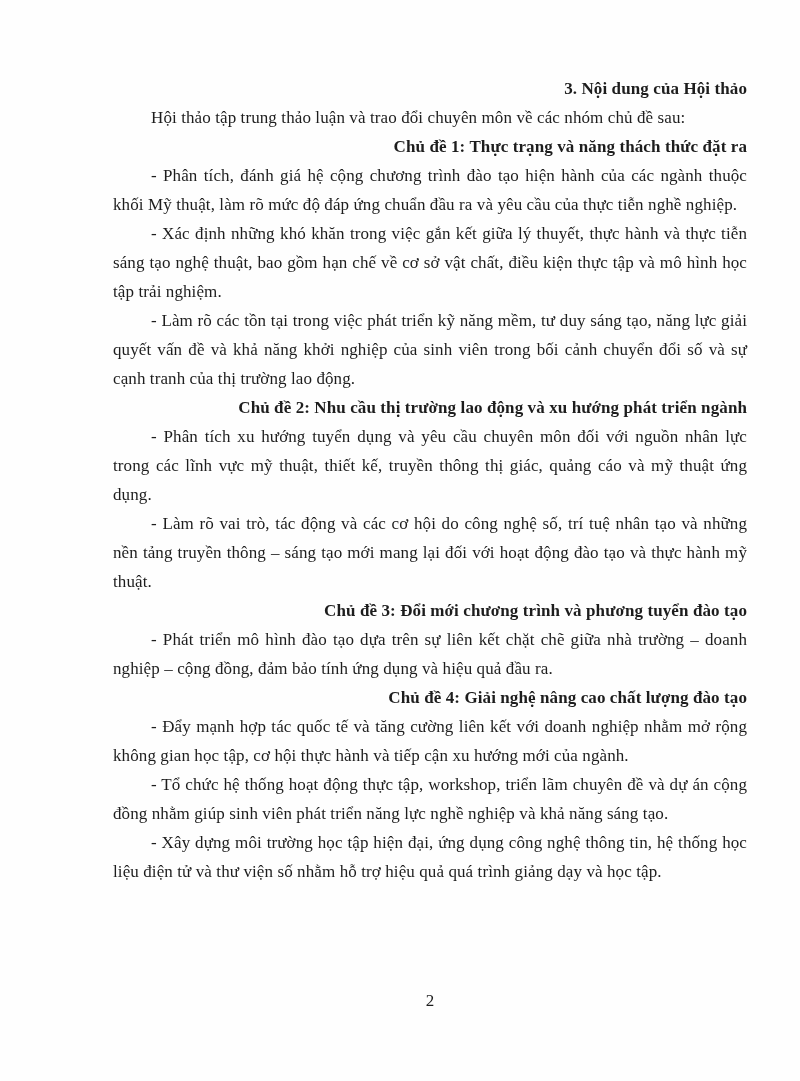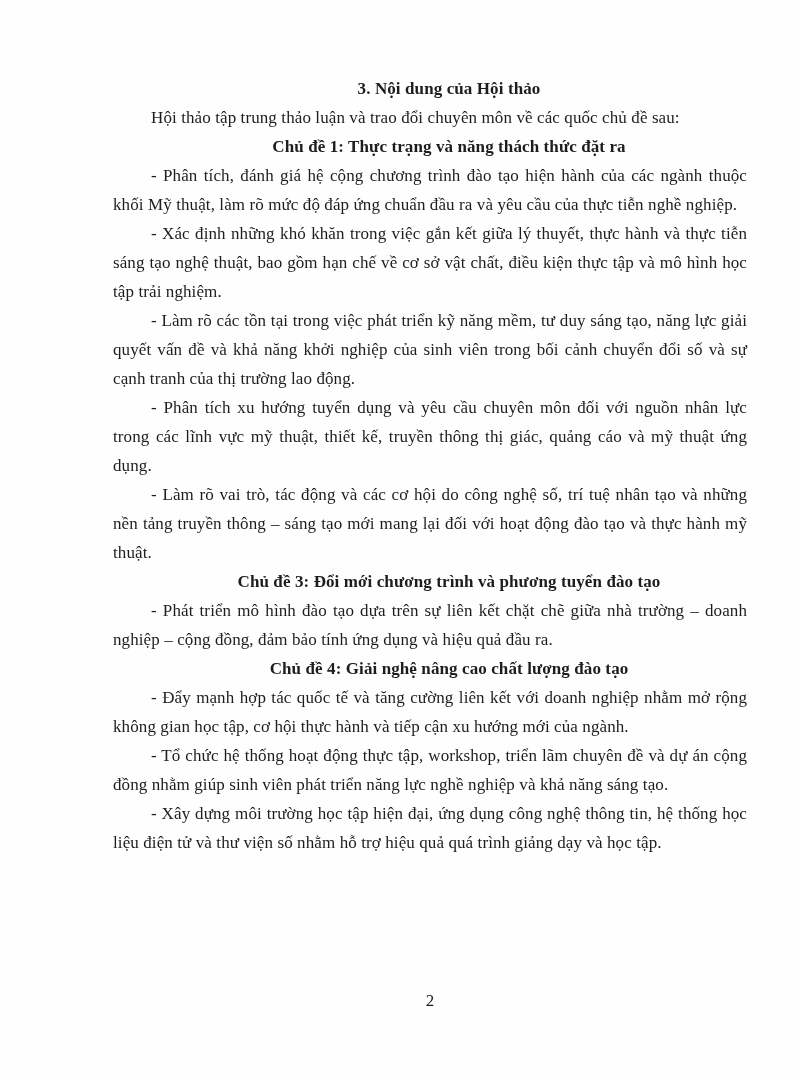--- a/index.html
+++ b/index.html
@@ -26,44 +26,45 @@
   .content p {
     margin: 0;
     font-size: 17px;
     line-height: 29px;
     text-indent: 38px;
     text-align: justify;
     letter-spacing: 0.1px;
   }
   .content p.heading {
     font-weight: bold;
-    text-align: center;
+    text-align: right;
   }
   .page-number {
     position: absolute;
     top: 986px;
     left: 113px;
     width: 634px;
     text-align: center;
     font-size: 17px;
     line-height: 29px;
     color: #1d1d1d;
   }
 </style>
 </head>
 <body>
 
 <div class="page">
   <div class="content">
     <p class="heading">3. Nội dung của Hội thảo</p>
-    <p>Hội thảo tập trung thảo luận và trao đổi chuyên môn về các quốc chủ đề sau:</p>
+    <p>Hội thảo tập trung thảo luận và trao đổi chuyên môn về các nhóm chủ đề sau:</p>
     <p class="heading">Chủ đề 1: Thực trạng và năng thách thức đặt ra</p>
     <p>- Phân tích, đánh giá hệ cộng chương trình đào tạo hiện hành của các ngành thuộc khối Mỹ thuật, làm rõ mức độ đáp ứng chuẩn đầu ra và yêu cầu của thực tiễn nghề nghiệp.</p>
     <p>- Xác định những khó khăn trong việc gắn kết giữa lý thuyết, thực hành và thực tiễn sáng tạo nghệ thuật, bao gồm hạn chế về cơ sở vật chất, điều kiện thực tập và mô hình học tập trải nghiệm.</p>
     <p>- Làm rõ các tồn tại trong việc phát triển kỹ năng mềm, tư duy sáng tạo, năng lực giải quyết vấn đề và khả năng khởi nghiệp của sinh viên trong bối cảnh chuyển đổi số và sự cạnh tranh của thị trường lao động.</p>
+    <p class="heading">Chủ đề 2: Nhu cầu thị trường lao động và xu hướng phát triển ngành</p>
     <p>- Phân tích xu hướng tuyển dụng và yêu cầu chuyên môn đối với nguồn nhân lực trong các lĩnh vực mỹ thuật, thiết kế, truyền thông thị giác, quảng cáo và mỹ thuật ứng dụng.</p>
     <p>- Làm rõ vai trò, tác động và các cơ hội do công nghệ số, trí tuệ nhân tạo và những nền tảng truyền thông – sáng tạo mới mang lại đối với hoạt động đào tạo và thực hành mỹ thuật.</p>
     <p class="heading">Chủ đề 3: Đổi mới chương trình và phương tuyển đào tạo</p>
     <p>- Phát triển mô hình đào tạo dựa trên sự liên kết chặt chẽ giữa nhà trường – doanh nghiệp – cộng đồng, đảm bảo tính ứng dụng và hiệu quả đầu ra.</p>
     <p class="heading">Chủ đề 4: Giải nghệ nâng cao chất lượng đào tạo</p>
     <p>- Đẩy mạnh hợp tác quốc tế và tăng cường liên kết với doanh nghiệp nhằm mở rộng không gian học tập, cơ hội thực hành và tiếp cận xu hướng mới của ngành.</p>
     <p>- Tổ chức hệ thống hoạt động thực tập, workshop, triển lãm chuyên đề và dự án cộng đồng nhằm giúp sinh viên phát triển năng lực nghề nghiệp và khả năng sáng tạo.</p>
     <p>- Xây dựng môi trường học tập hiện đại, ứng dụng công nghệ thông tin, hệ thống học liệu điện tử và thư viện số nhằm hỗ trợ hiệu quả quá trình giảng dạy và học tập.</p>
   </div>
   <div class="page-number">2</div>

